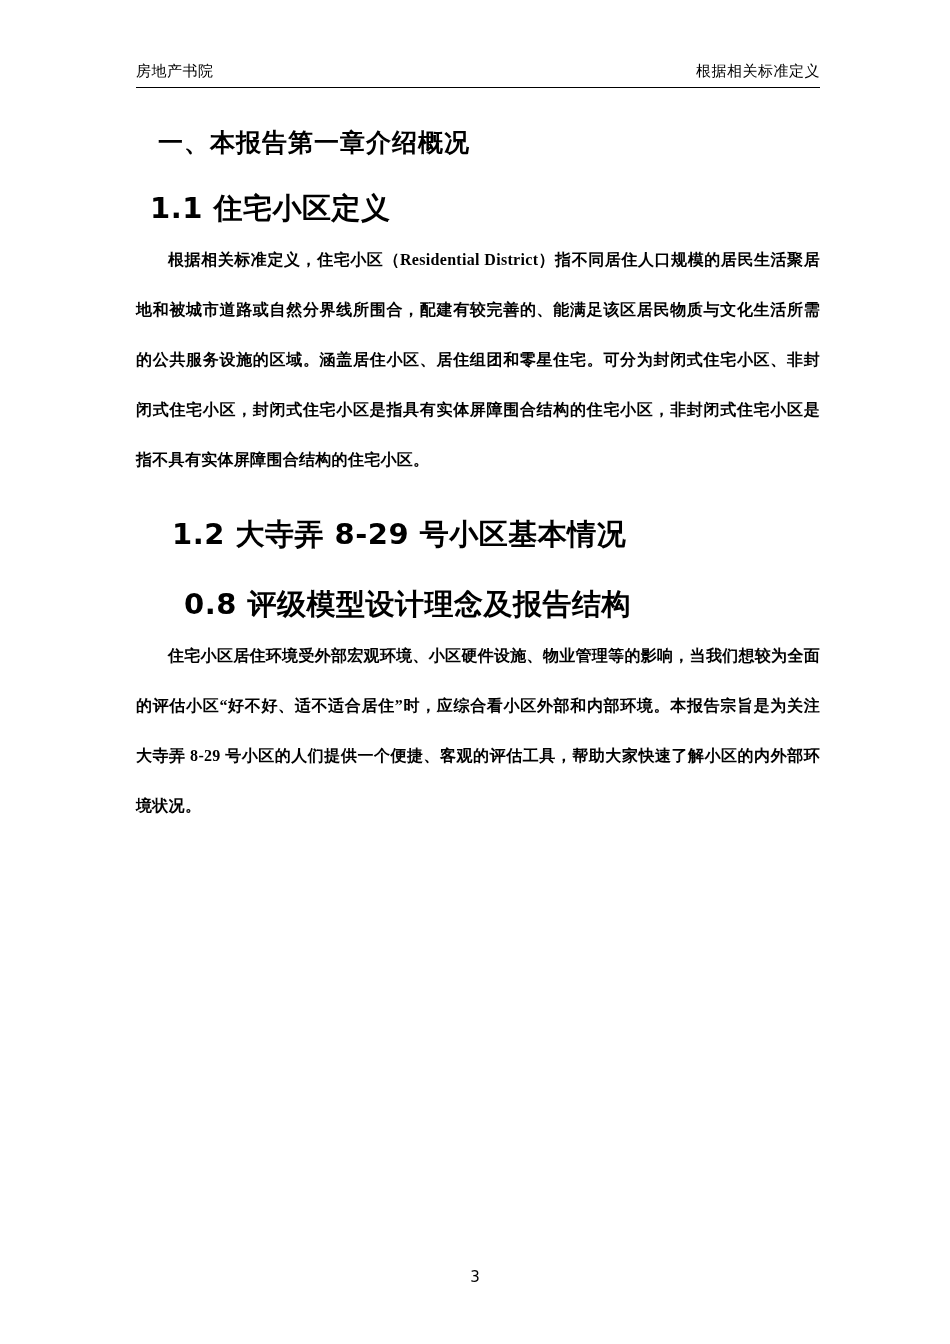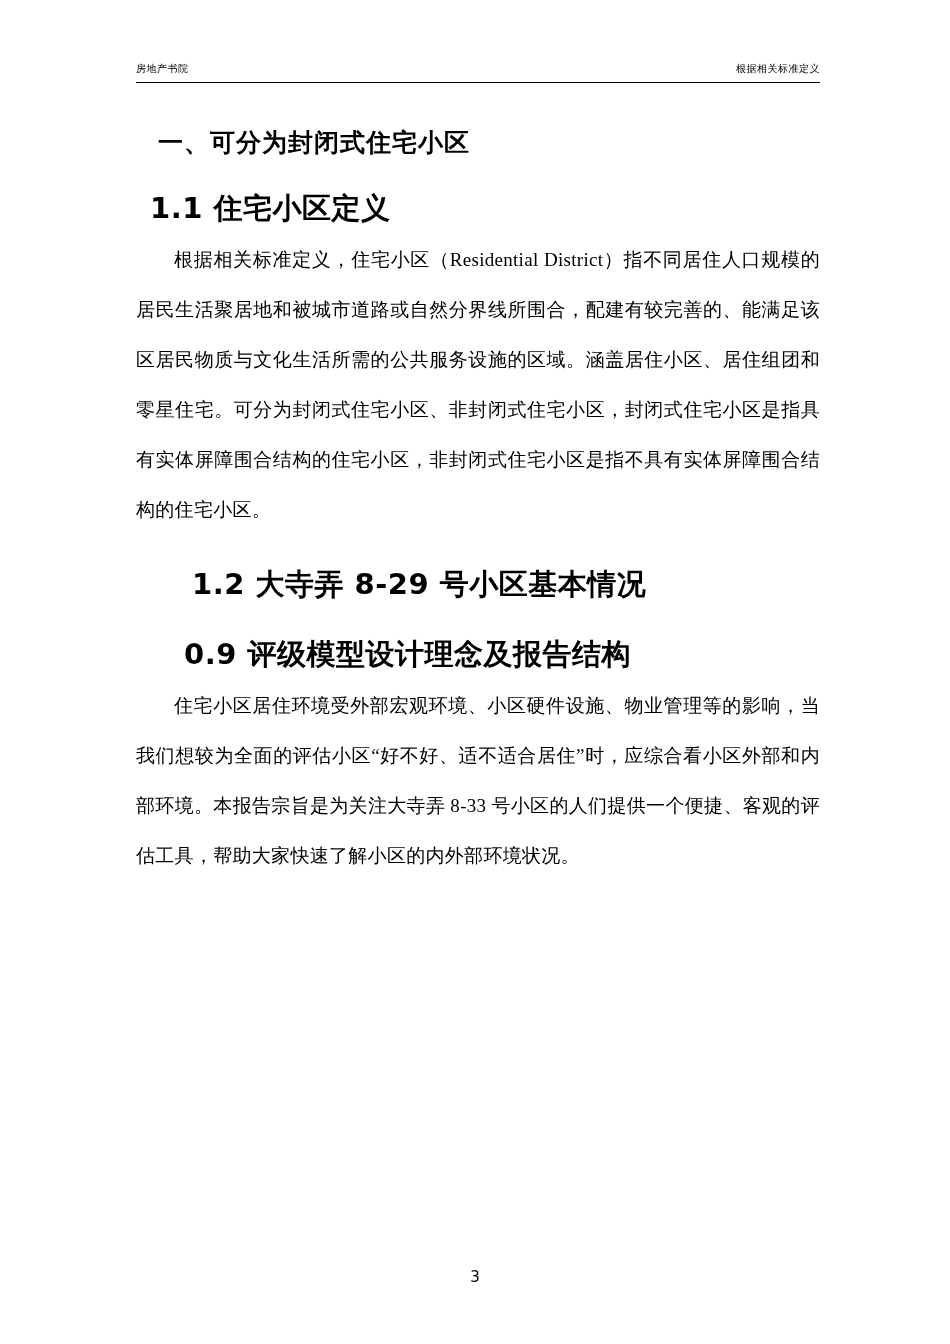--- a/index.html
+++ b/index.html
@@ -23,21 +23,21 @@
   }
   .header {
     position: absolute;
     left: 136px;
     top: 62px;
     width: 684px;
     display: flex;
     justify-content: space-between;
     align-items: flex-end;
     font-family: Liberation Sans, sans-serif;
-    font-size: 10px;
+    font-size: 15px;
     letter-spacing: 0.5px;
     color: #000;
     padding-bottom: 6px;
     border-bottom: 1.2px solid #000;
   }
   .content {
     position: absolute;
     left: 136px;
     top: 112px;
     width: 684px;
@@ -50,33 +50,34 @@
     letter-spacing: 1px;
   }
   h2.sub {
     font-family: "DejaVu Sans", sans-serif;
     font-size: 29px;
     font-weight: bold;
     margin: 30px 0 4px 14px;
     letter-spacing: 0.5px;
   }
   h2.sub.center {
-    margin-left: 56px;
+    margin-left: 36px;
   }
   h2.sub.center2 {
     margin-left: 48px;
   }
   p.body {
-    font-size: 19px;
+    font-size: 16px;
     line-height: 50px;
     text-align: justify;
     text-justify: inter-ideograph;
     margin: 6px 0 0 0;
     text-indent: 2em;
     letter-spacing: 0.3px;
+    font-weight: bold;
   }
   p.body.tight {
     margin-top: 2px;
   }
   .footer {
     position: absolute;
     left: 0;
     top: 1268px;
     width: 950px;
     text-align: center;
@@ -89,29 +90,29 @@
 
 <div class="page">
 
   <div class="header">
     <span>房地产书院</span>
     <span>根据相关标准定义</span>
   </div>
 
   <div class="content">
 
-    <h1 class="sec">一、可分为封闭式住宅小区</h1>
+    <h1 class="sec">一、本报告第一章介绍概况</h1>
 
     <h2 class="sub">1.1  住宅小区定义</h2>
     <p class="body">根据相关标准定义，住宅小区（Residential District）指不同居住人口规模的居民生活聚居地和被城市道路或自然分界线所围合，配建有较完善的、能满足该区居民物质与文化生活所需的公共服务设施的区域。涵盖居住小区、居住组团和零星住宅。可分为封闭式住宅小区、非封闭式住宅小区，封闭式住宅小区是指具有实体屏障围合结构的住宅小区，非封闭式住宅小区是指不具有实体屏障围合结构的住宅小区。</p>
 
     <h2 class="sub center">1.2  大寺弄 8-29 号小区基本情况</h2>
 
-    <h2 class="sub center2">0.9  评级模型设计理念及报告结构</h2>
-    <p class="body">住宅小区居住环境受外部宏观环境、小区硬件设施、物业管理等的影响，当我们想较为全面的评估小区“好不好、适不适合居住”时，应综合看小区外部和内部环境。本报告宗旨是为关注大寺弄 8-33 号小区的人们提供一个便捷、客观的评估工具，帮助大家快速了解小区的内外部环境状况。</p>
+    <h2 class="sub center2">0.8  评级模型设计理念及报告结构</h2>
+    <p class="body">住宅小区居住环境受外部宏观环境、小区硬件设施、物业管理等的影响，当我们想较为全面的评估小区“好不好、适不适合居住”时，应综合看小区外部和内部环境。本报告宗旨是为关注大寺弄 8-29 号小区的人们提供一个便捷、客观的评估工具，帮助大家快速了解小区的内外部环境状况。</p>
 
   </div>
 
   <div class="footer">
     <span>3</span>
   </div>
 
 </div>
 
 </body></html>

